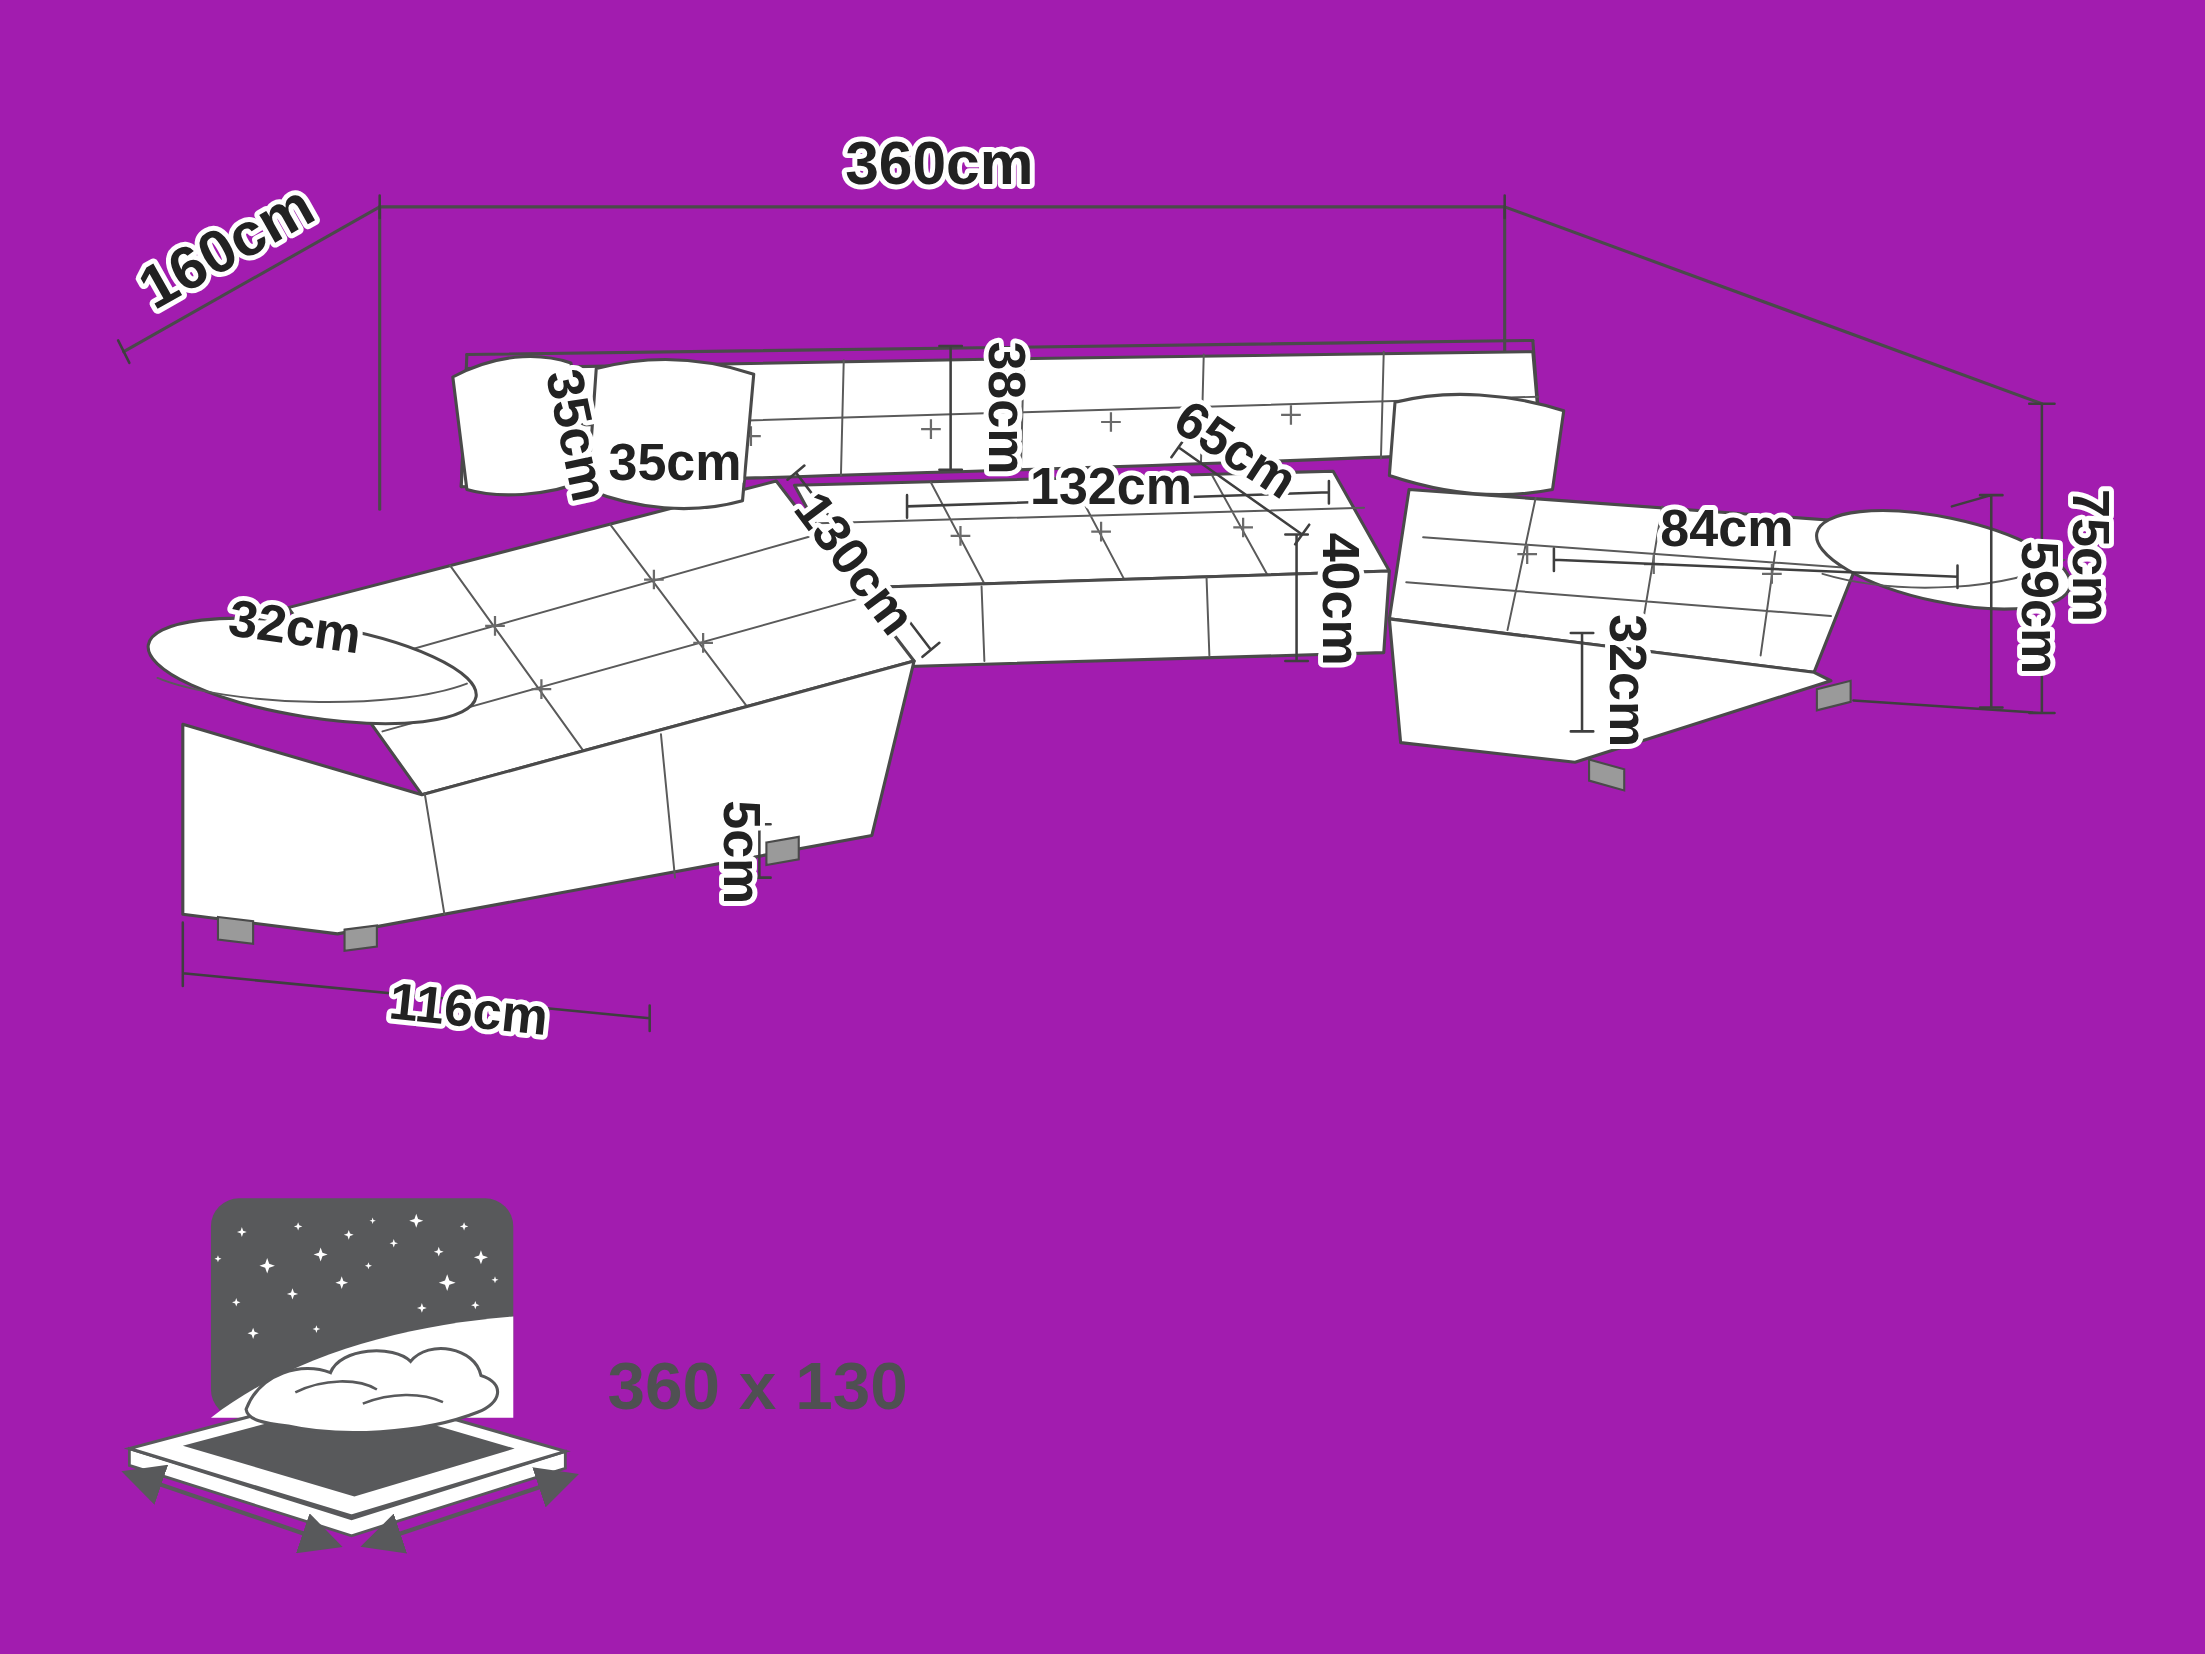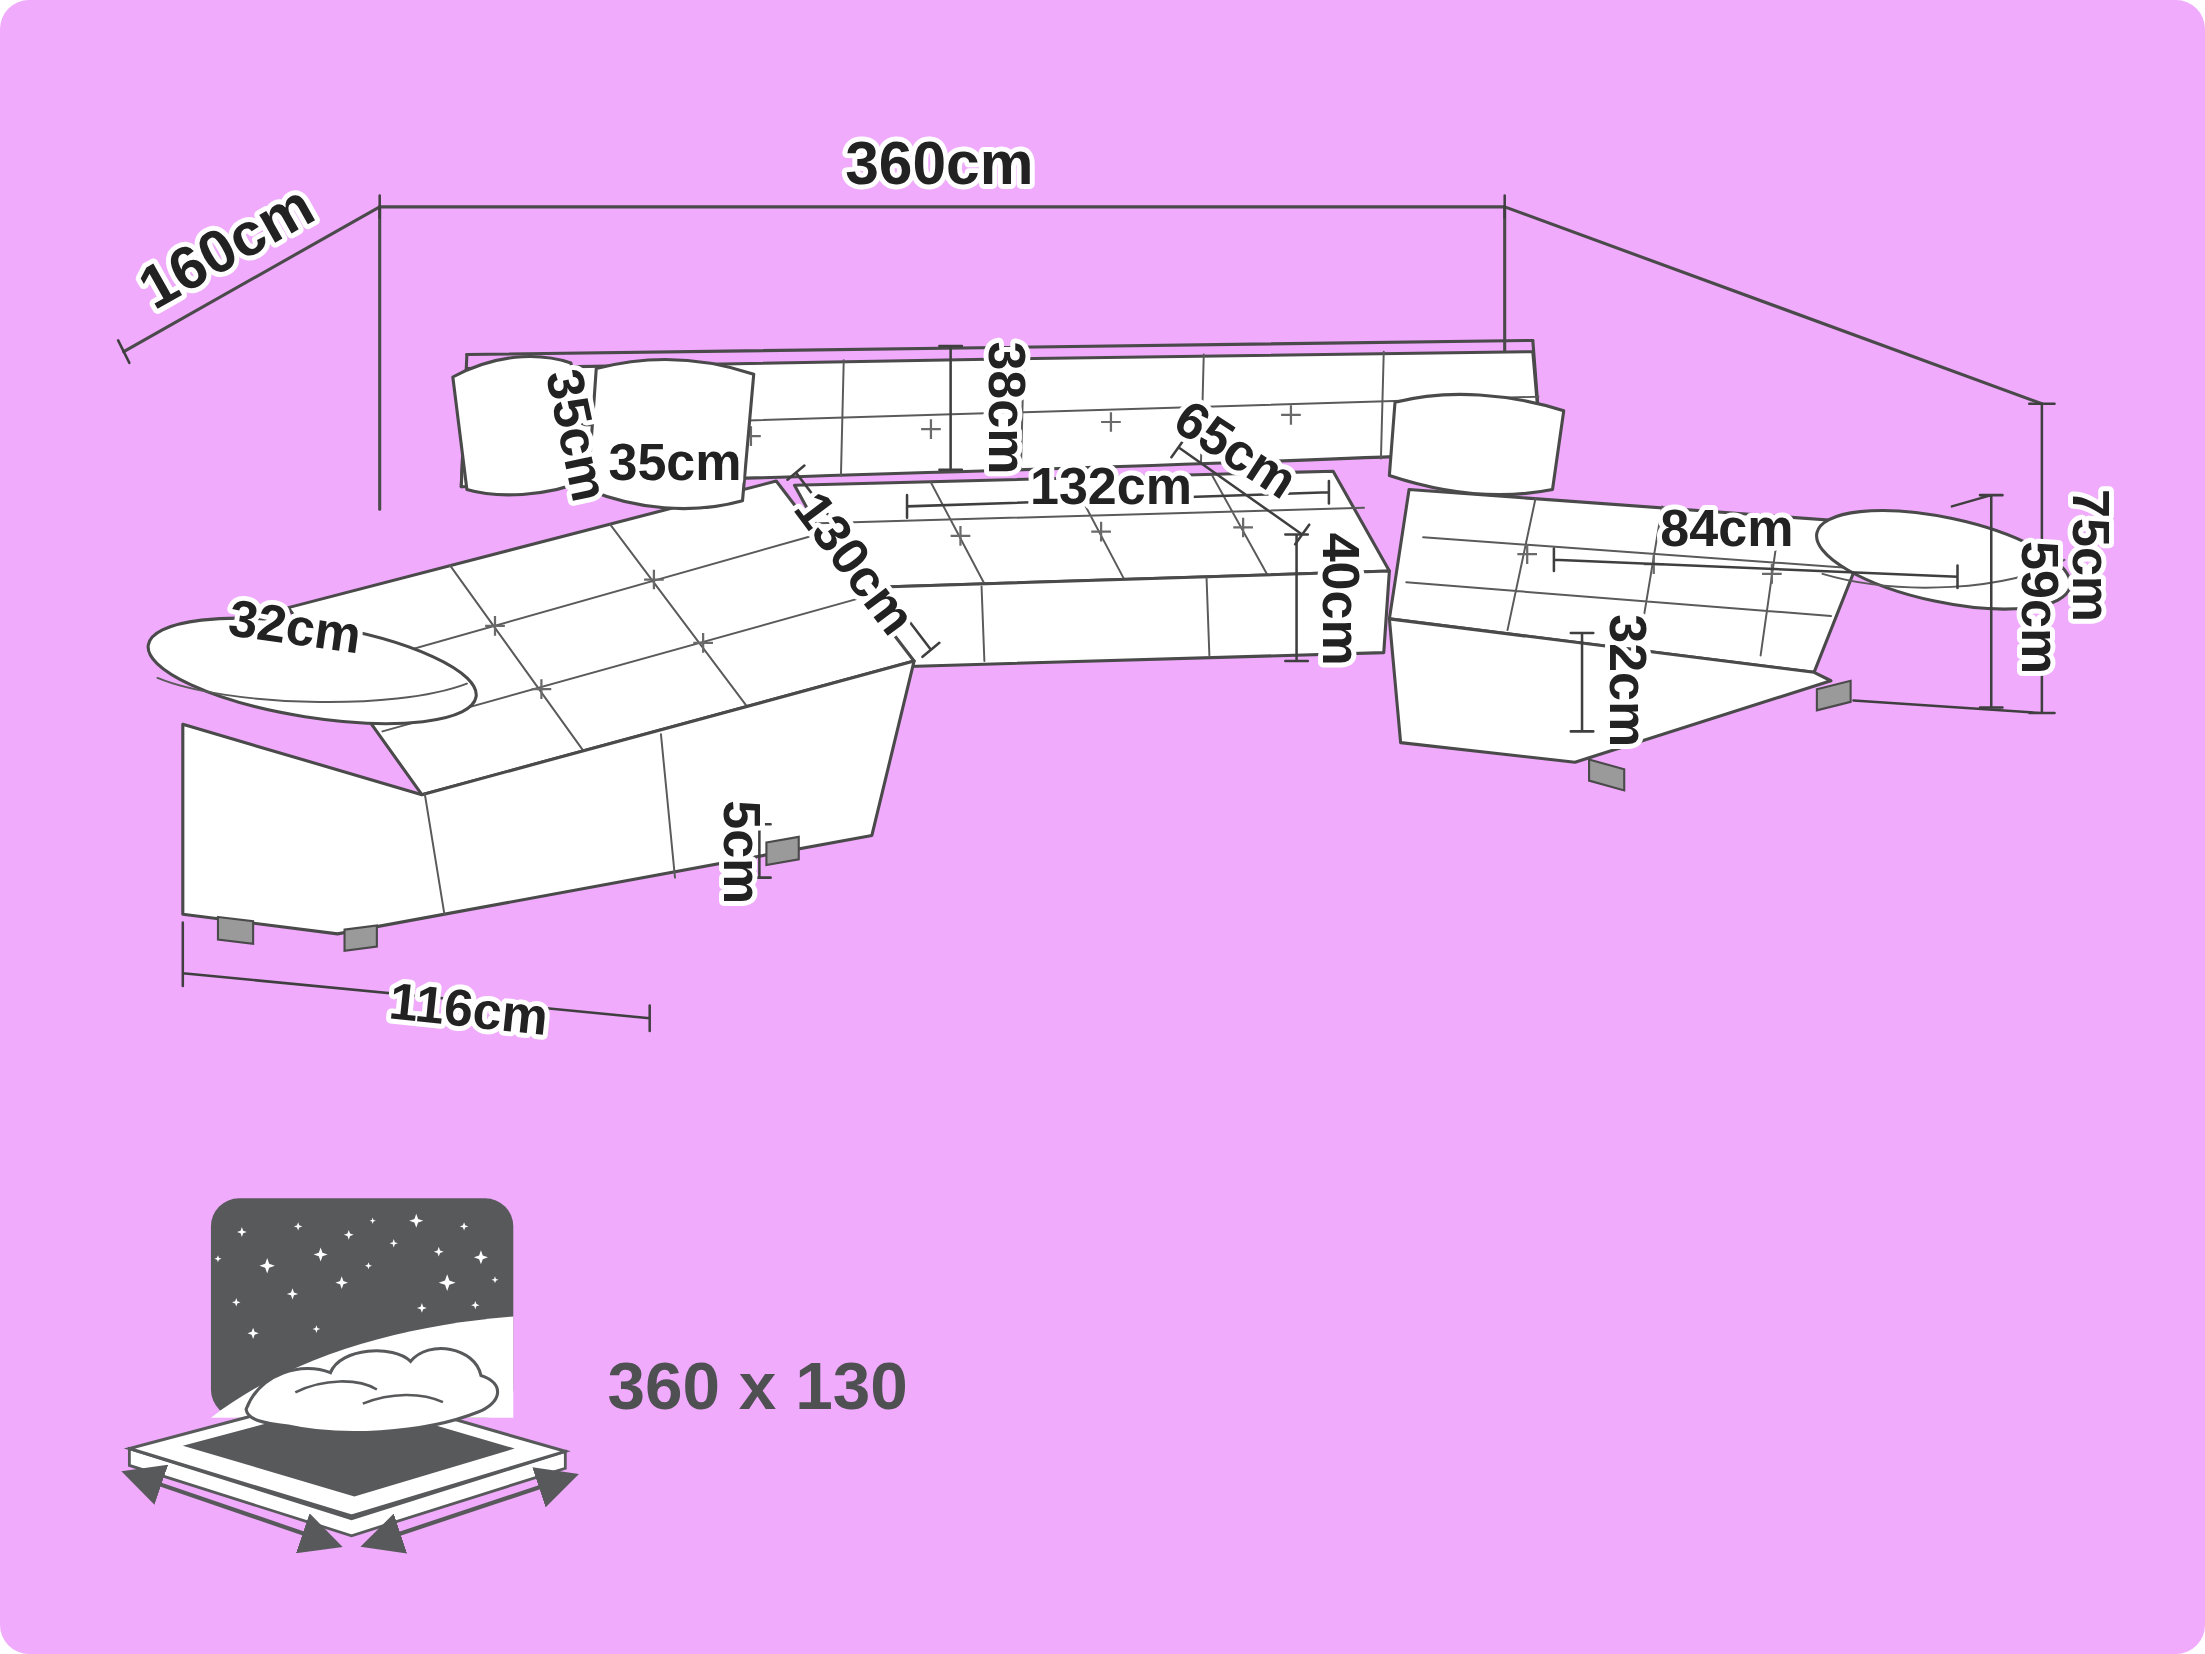--- a/index.html
+++ b/index.html
@@ -1,16 +1,16 @@
 <!DOCTYPE html>
 <html style="font-size:13.3px"><head>
 <meta charset="utf-8">
 <style>
   html,body{margin:0;padding:0;background:#ffffff;}
-  .page{width:2205px;height:1654px;position:relative;overflow:hidden;background:#f0abfc;border-radius:29px;}
+  .page{width:2205px;height:1654px;position:relative;overflow:hidden;background:#a21caf;}
   .page svg{display:block;width:100%;height:100%;}
 
   .ln   { stroke:#4a4a4a; stroke-width:2.2; fill:none; stroke-linecap:round; stroke-linejoin:round; }
   .thin { stroke:#5a5a5a; stroke-width:1.4; fill:none; stroke-linecap:round; }
   .fw   { fill:#ffffff; stroke:#4a4a4a; stroke-width:2.2; stroke-linejoin:round; }
   .foot { fill:#9a9a9a; stroke:#4a4a4a; stroke-width:1.5; }
   .plus { stroke:#6a6a6a; stroke-width:1.6; fill:none; }
   .dim  { stroke:#3f3f3f; stroke-width:1.8; fill:none; stroke-linecap:round; }
 
   text.lbl{

